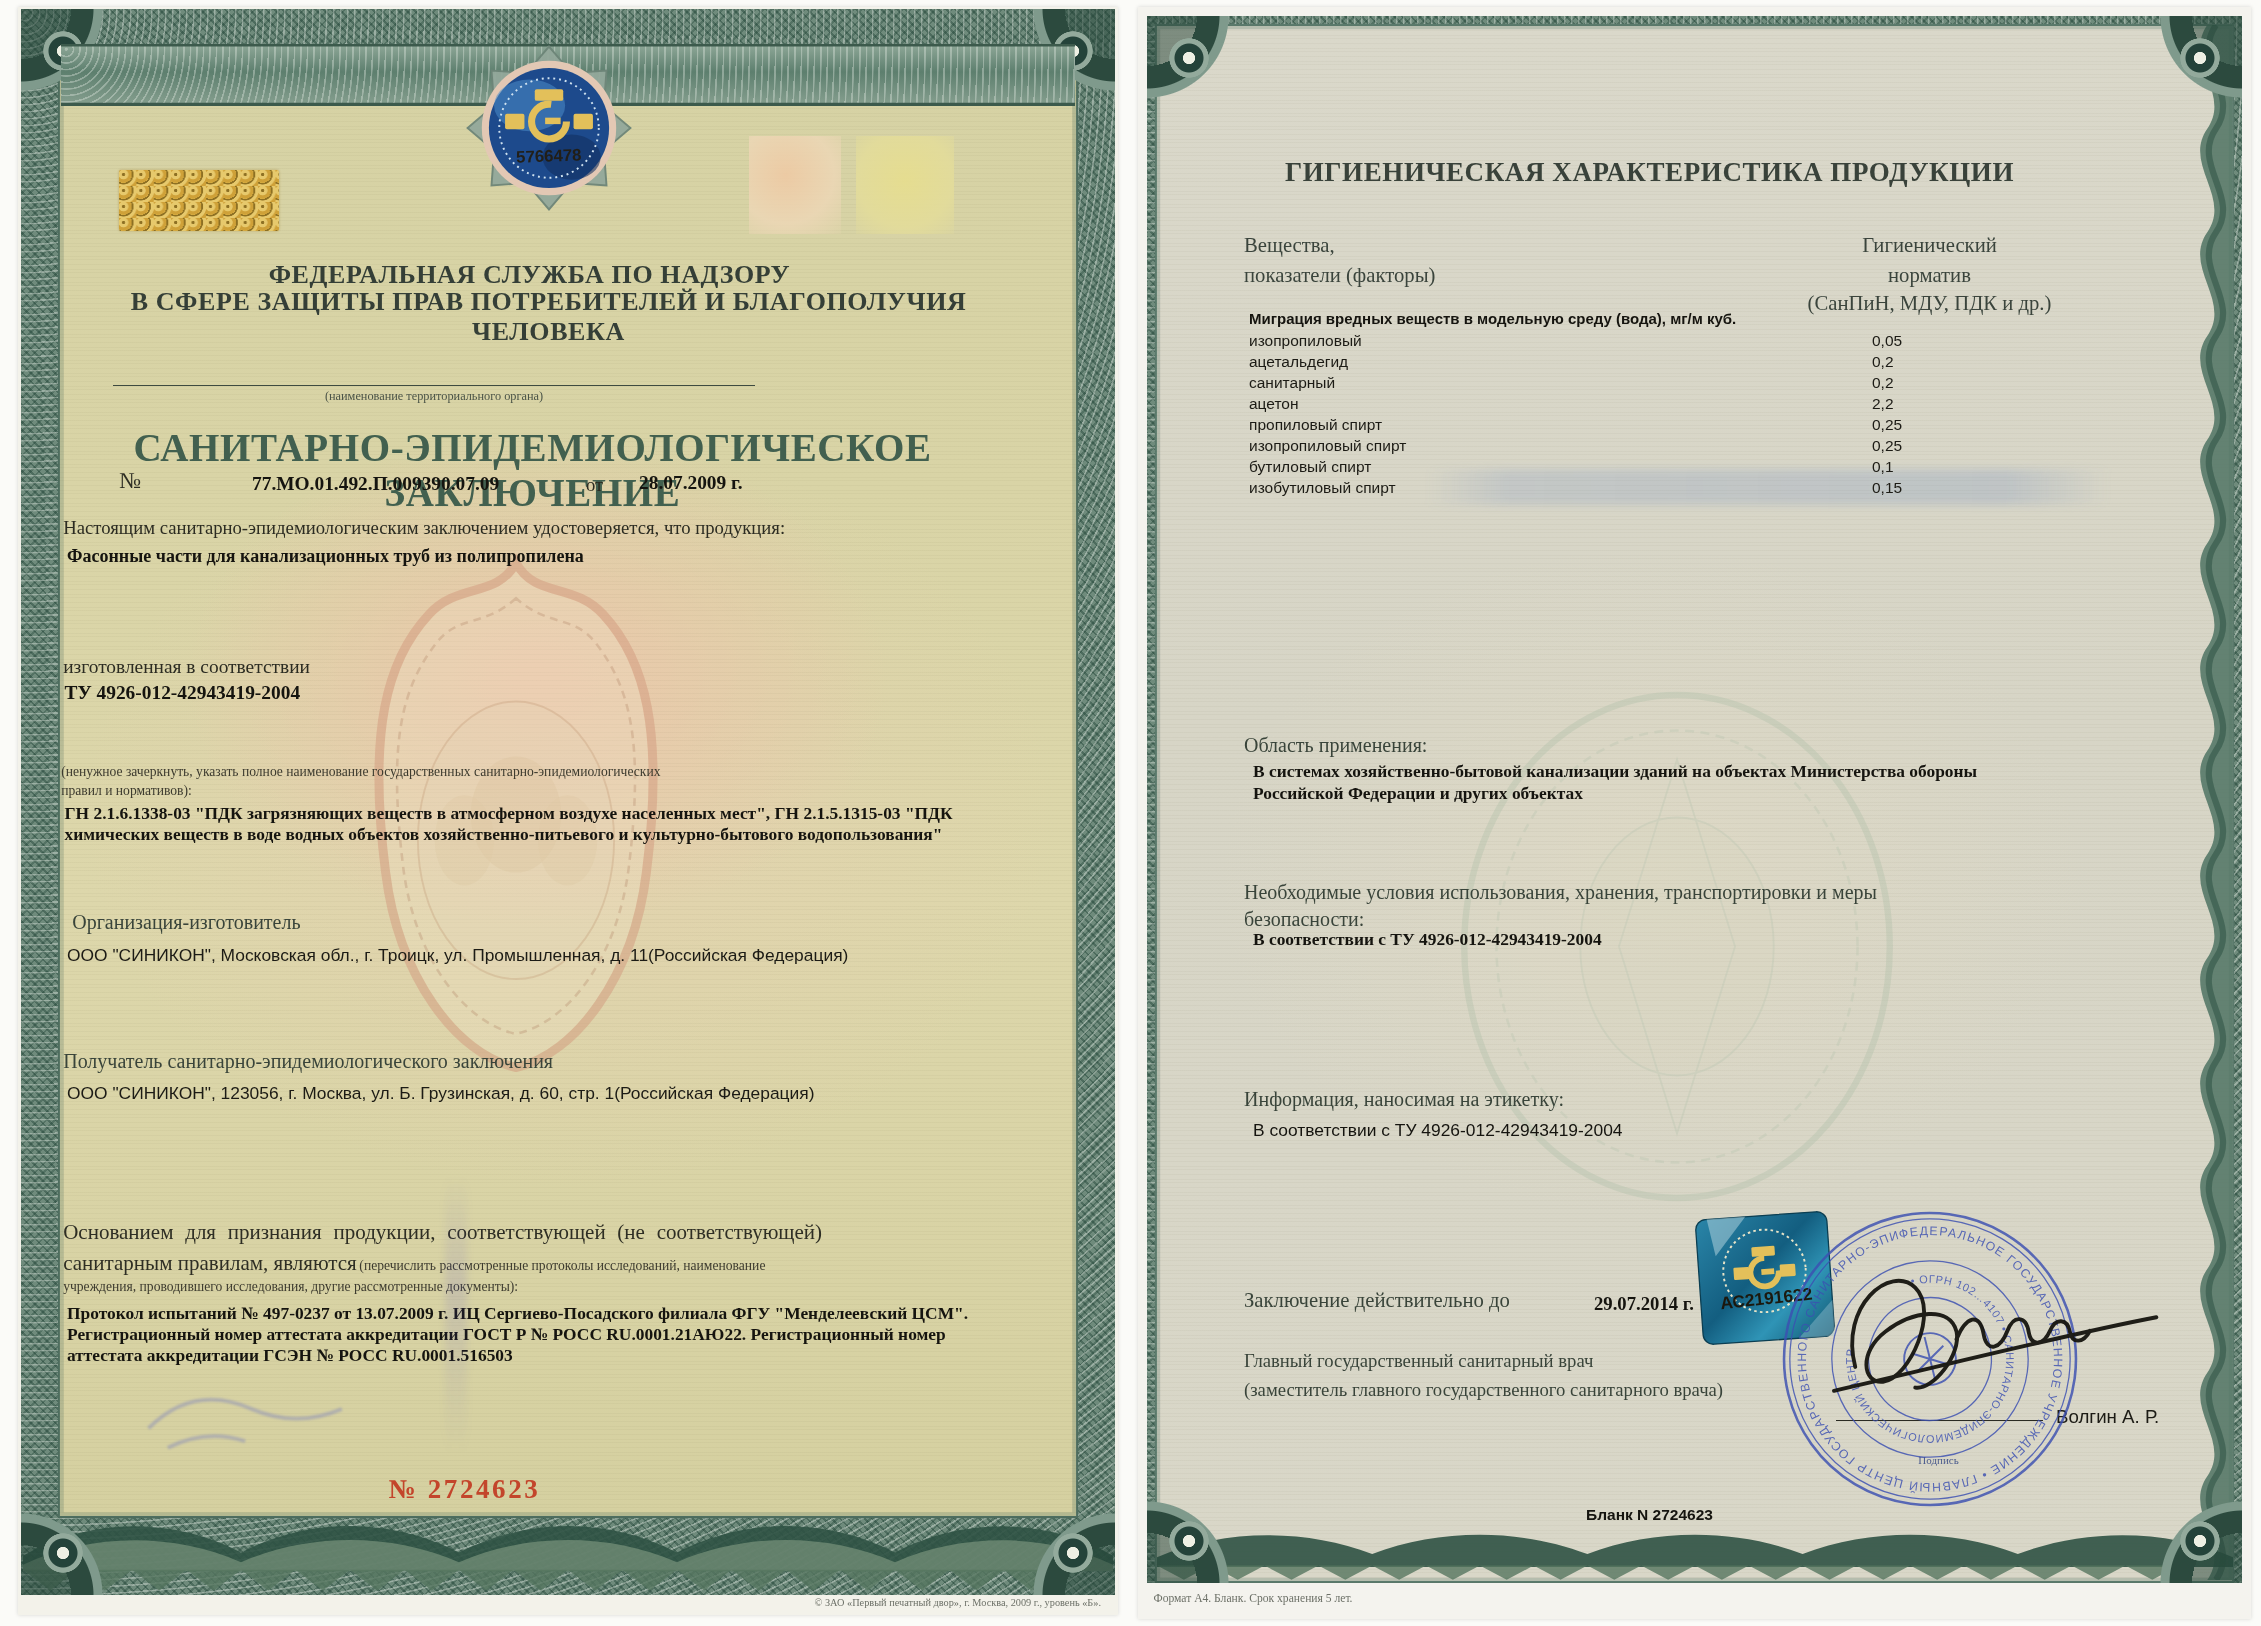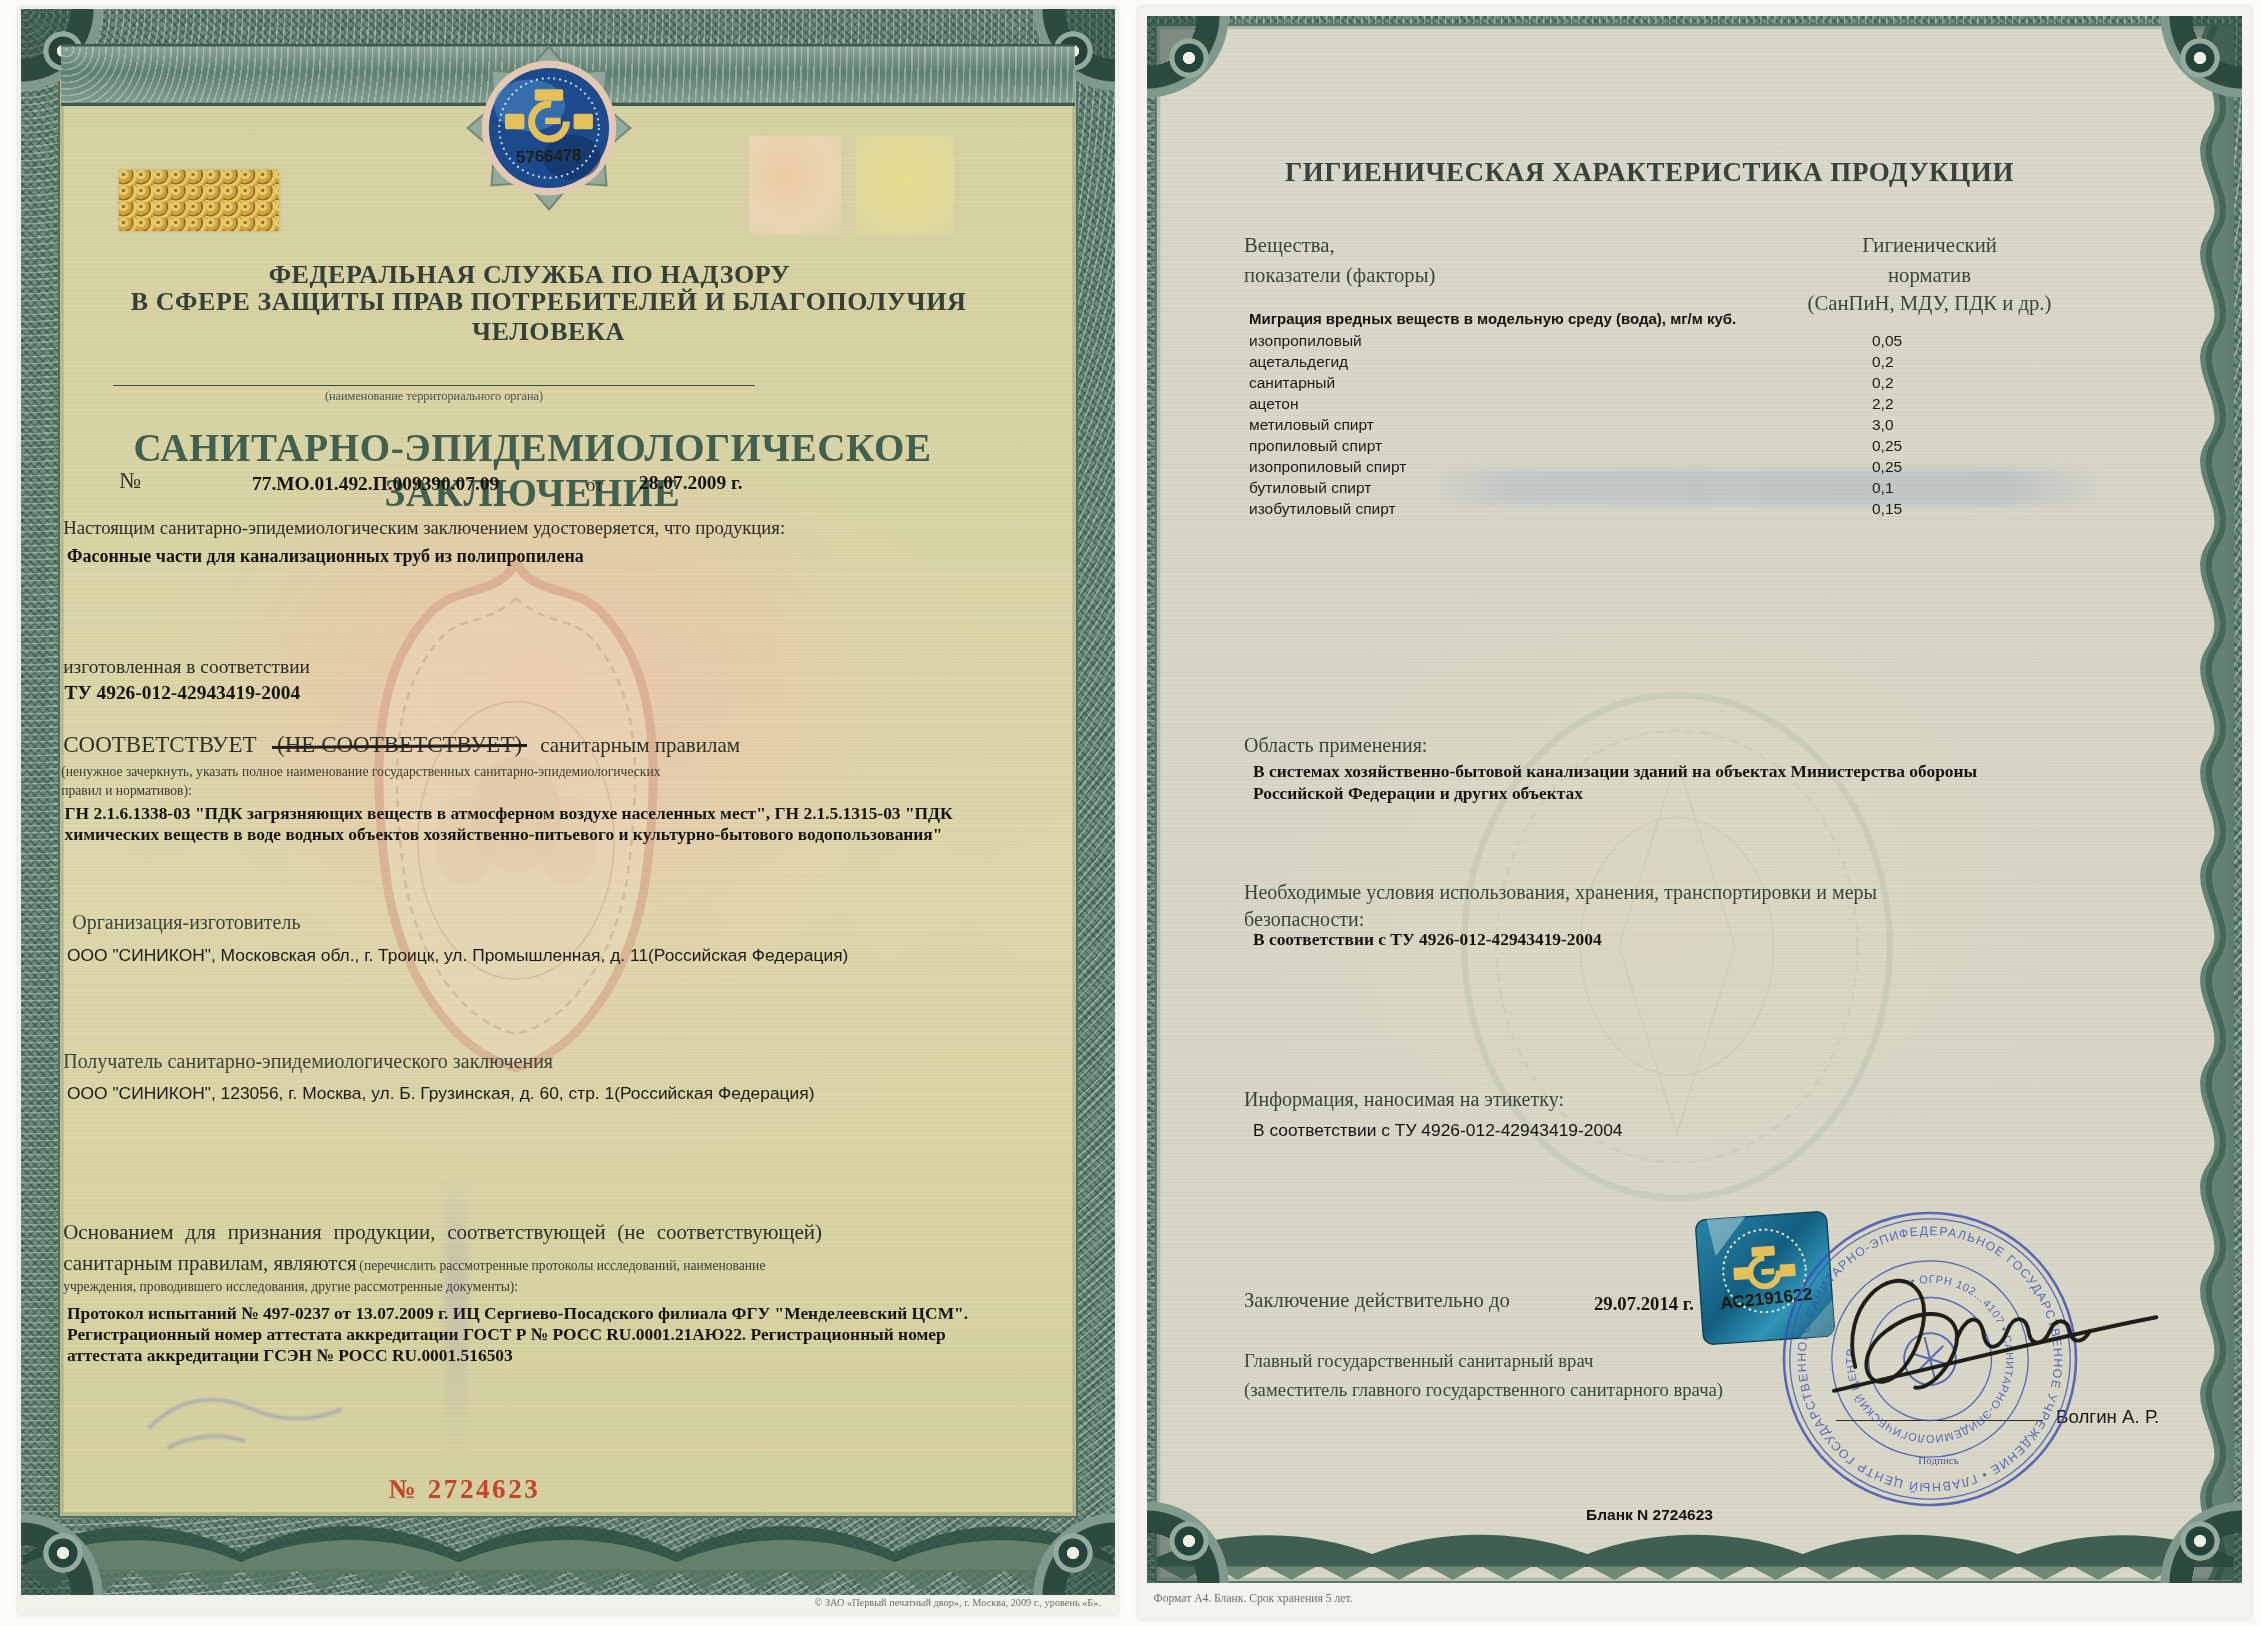--- a/index.html
+++ b/index.html
@@ -121,25 +121,20 @@
       <div class="abs body-sans" style="left:194px;top:426px;font-size:19.4px;">77.МО.01.492.П.009390.07.09</div>
       <div class="abs body-ser" style="left:528px;top:427px;">от</div>
       <div class="abs body-sans" style="left:581px;top:425px;font-size:19.4px;">28.07.2009 г.</div>
 
       <div class="abs body-ser" style="left:5.2px;top:470px;">Настоящим санитарно-эпидемиологическим заключением удостоверяется, что продукция:</div>
       <div class="abs body-sans" style="left:9px;top:499px;">Фасонные части для канализационных труб из полипропилена</div>
 
       <div class="abs body-ser" style="left:5.2px;top:609px;font-size:19.4px;">изготовленная в соответствии</div>
       <div class="abs body-sans" style="left:6.5px;top:635px;font-size:19.4px;">ТУ 4926-012-42943419-2004</div>
 
-      <div class="abs" style="left:5.2px;top:685px;white-space:nowrap;">
-        <span class="conf" style="margin-right:18px;">СООТВЕТСТВУЕТ</span>
-        <span class="conf strike" style="margin-right:15.5px;">(НЕ СООТВЕТСТВУЕТ)</span>
-        <span class="conf" style="font-size:21px;">санитарным правилам</span>
-      </div>
       <div class="abs small-ser" style="left:3.2px;top:717px;">(ненужное зачеркнуть, указать полное наименование государственных санитарно-эпидемиологических</div>
       <div class="abs small-ser" style="left:3.2px;top:736px;">правил и нормативов):</div>
 
       <div class="abs body-sans" style="left:6.5px;top:756px;width:903px;font-size:17.4px;line-height:21px;">ГН 2.1.6.1338-03 "ПДК загрязняющих веществ в атмосферном воздухе населенных мест", ГН 2.1.5.1315-03 "ПДК химических веществ в воде водных объектов хозяйственно-питьевого и культурно-бытового водопользования"</div>
 
       <div class="abs label-ser" style="left:5.2px;top:864px;margin-left:9px;">Организация-изготовитель</div>
       <div class="abs body-sans-reg fn" style="left:9px;top:898px;font-size:17.4px;">ООО "СИНИКОН", Московская обл., г. Троицк, ул. Промышленная, д. 11(Российская Федерация)</div>
 
       <div class="abs label-ser" style="left:5.2px;top:1003px;">Получатель санитарно-эпидемиологического заключения</div>
       <div class="abs body-sans-reg fn" style="left:9px;top:1036px;font-size:17.4px;">ООО "СИНИКОН", 123056, г. Москва, ул. Б. Грузинская, д. 60, стр. 1(Российская Федерация)</div>
@@ -216,21 +211,20 @@
       <div class="abs rcol ctr" style="left:581px;top:210px;width:387px;">Гигиенический</div>
       <div class="abs rcol ctr" style="left:581px;top:240px;width:387px;">норматив</div>
       <div class="abs rcol ctr" style="left:581px;top:268px;width:387px;">(СанПиН, МДУ, ПДК и др.)</div>
 
       <div class="abs mig fn" style="left:94px;top:286px;">Миграция вредных веществ в модельную среду (вода), мг/м куб.</div>
       <div class="abs" style="left:94px;top:308px;width:807px;">
           <div class="sub-row"><span class="sub-name">изопропиловый</span><span class="sub-value">0,05</span></div>
           <div class="sub-row"><span class="sub-name">ацетальдегид</span><span class="sub-value">0,2</span></div>
           <div class="sub-row"><span class="sub-name">санитарный</span><span class="sub-value">0,2</span></div>
           <div class="sub-row"><span class="sub-name">ацетон</span><span class="sub-value">2,2</span></div>
-          <div class="sub-row"><span class="sub-name">метиловый спирт</span><span class="sub-value">3,0</span></div>
           <div class="sub-row"><span class="sub-name">пропиловый спирт</span><span class="sub-value">0,25</span></div>
           <div class="sub-row"><span class="sub-name">изопропиловый спирт</span><span class="sub-value">0,25</span></div>
           <div class="sub-row"><span class="sub-name">бутиловый спирт</span><span class="sub-value">0,1</span></div>
           <div class="sub-row"><span class="sub-name">изобутиловый спирт</span><span class="sub-value">0,15</span></div>
         </div>
 
       <div class="abs rlabel" style="left:89px;top:710px;">Область применения:</div>
       <div class="abs rval" style="left:98px;top:737px;">В системах хозяйственно-бытовой канализации зданий на объектах Министерства обороны</div>
       <div class="abs rval" style="left:98px;top:759px;">Российской Федерации и других объектах</div>
 

